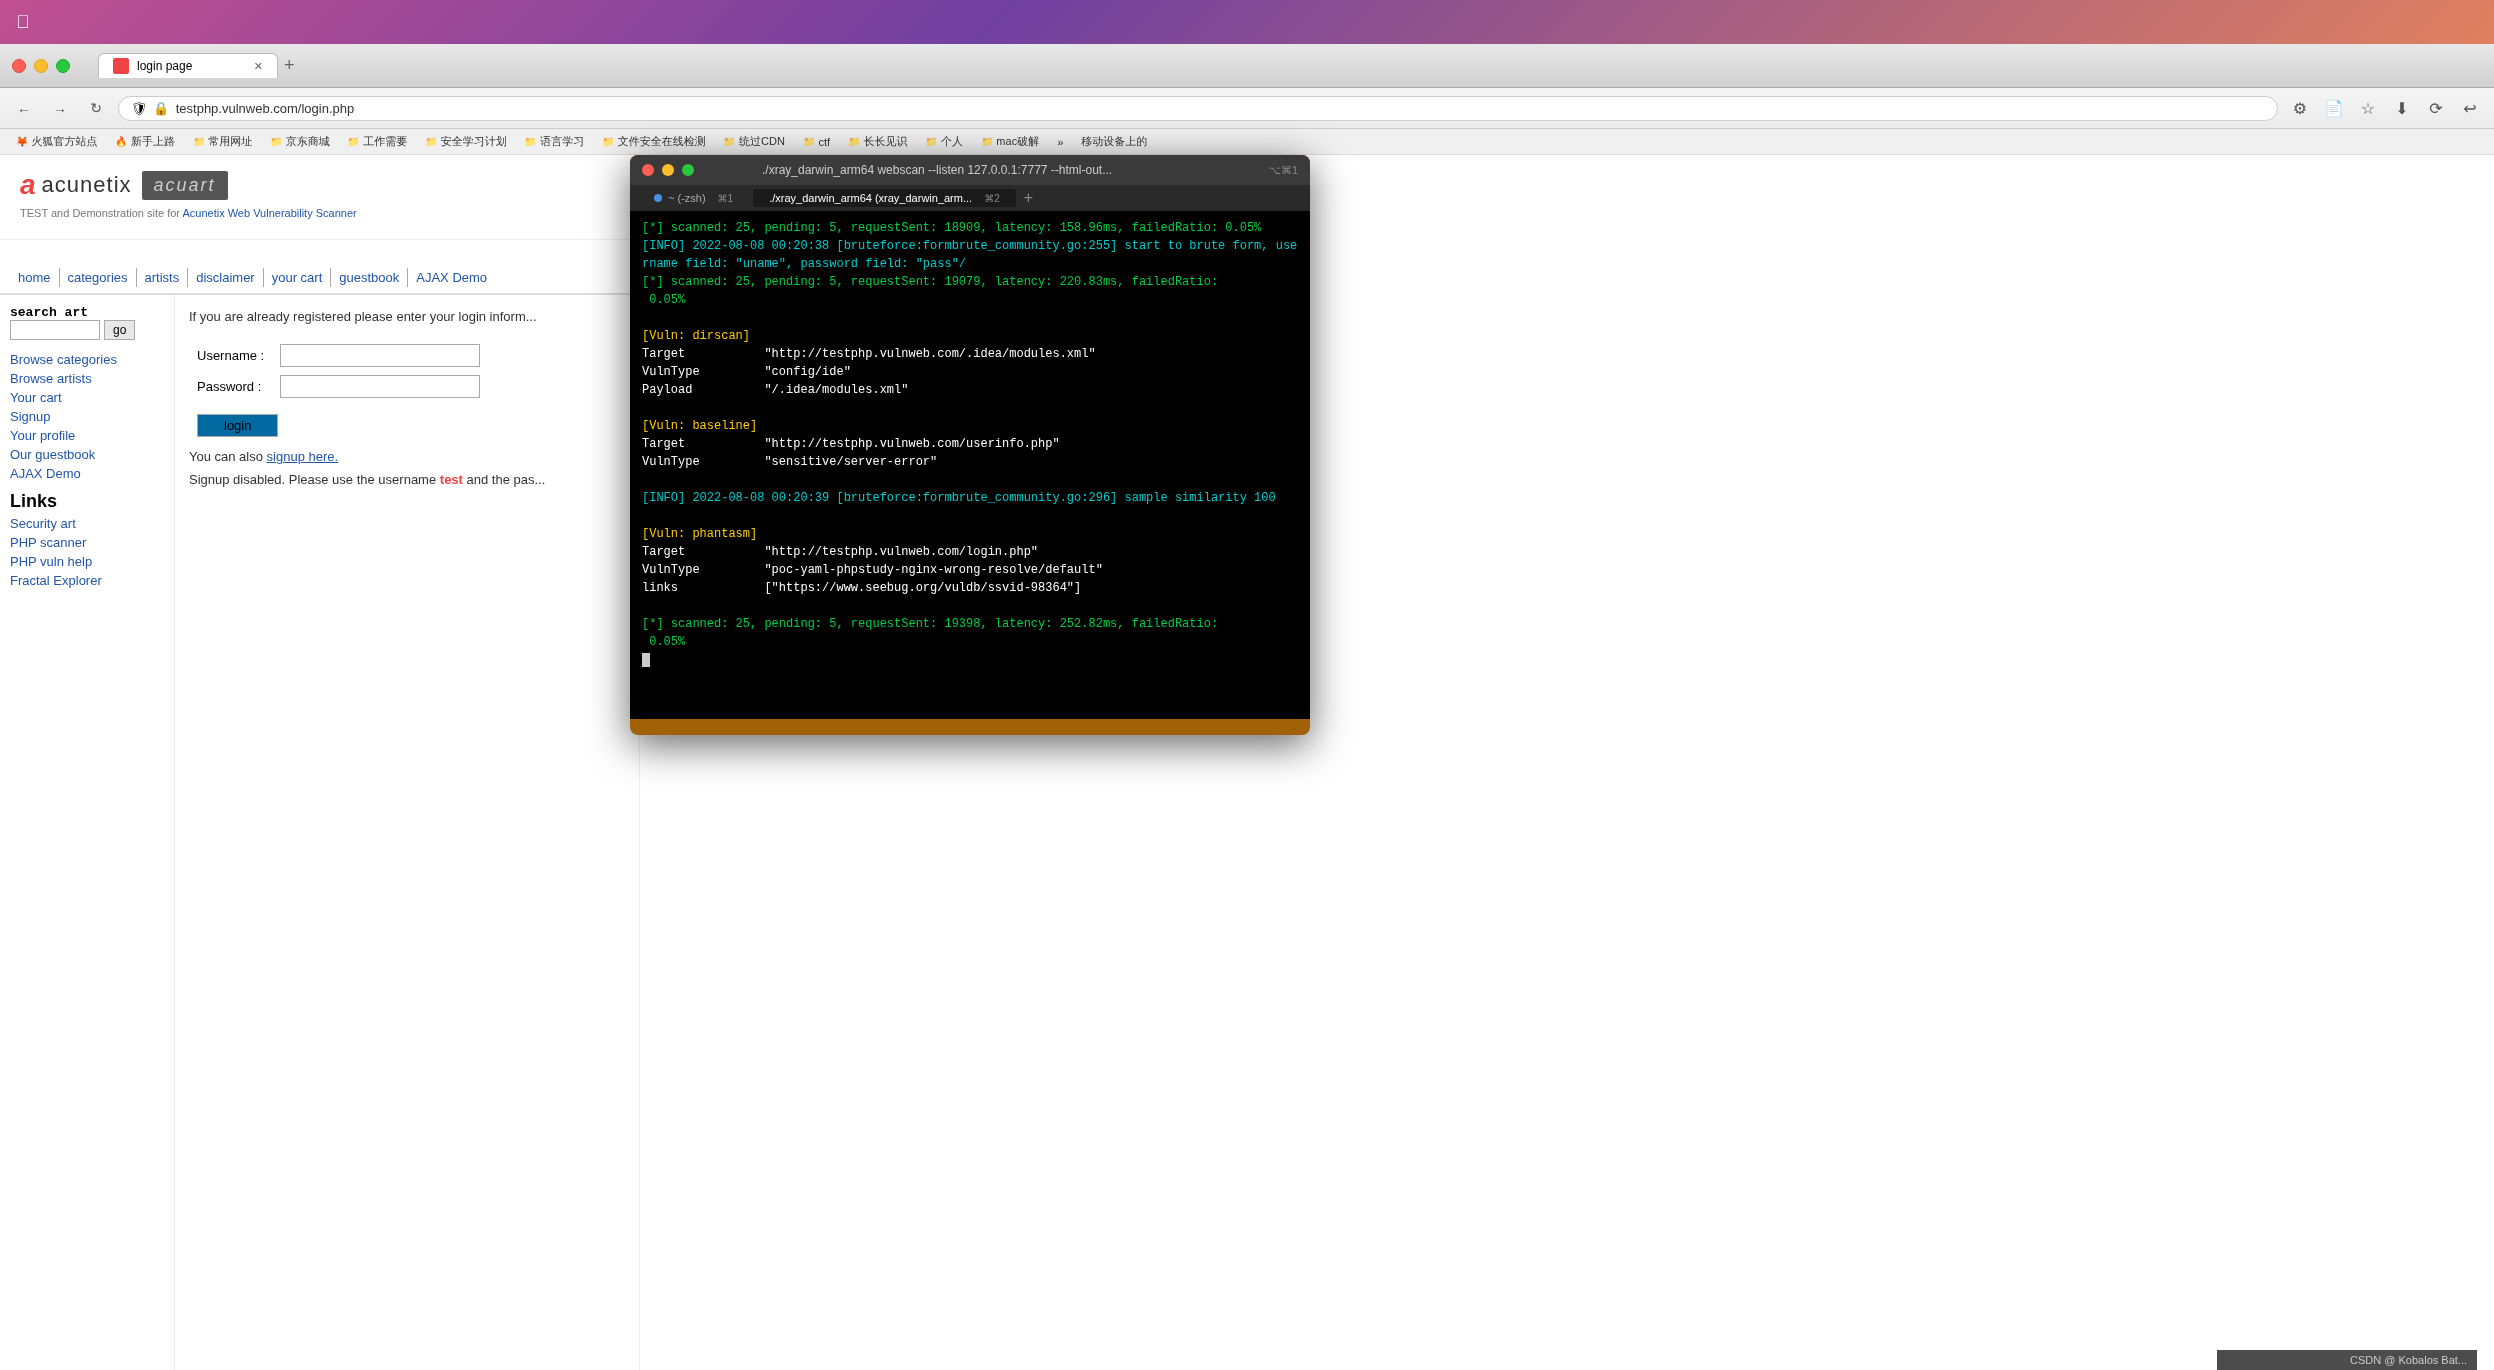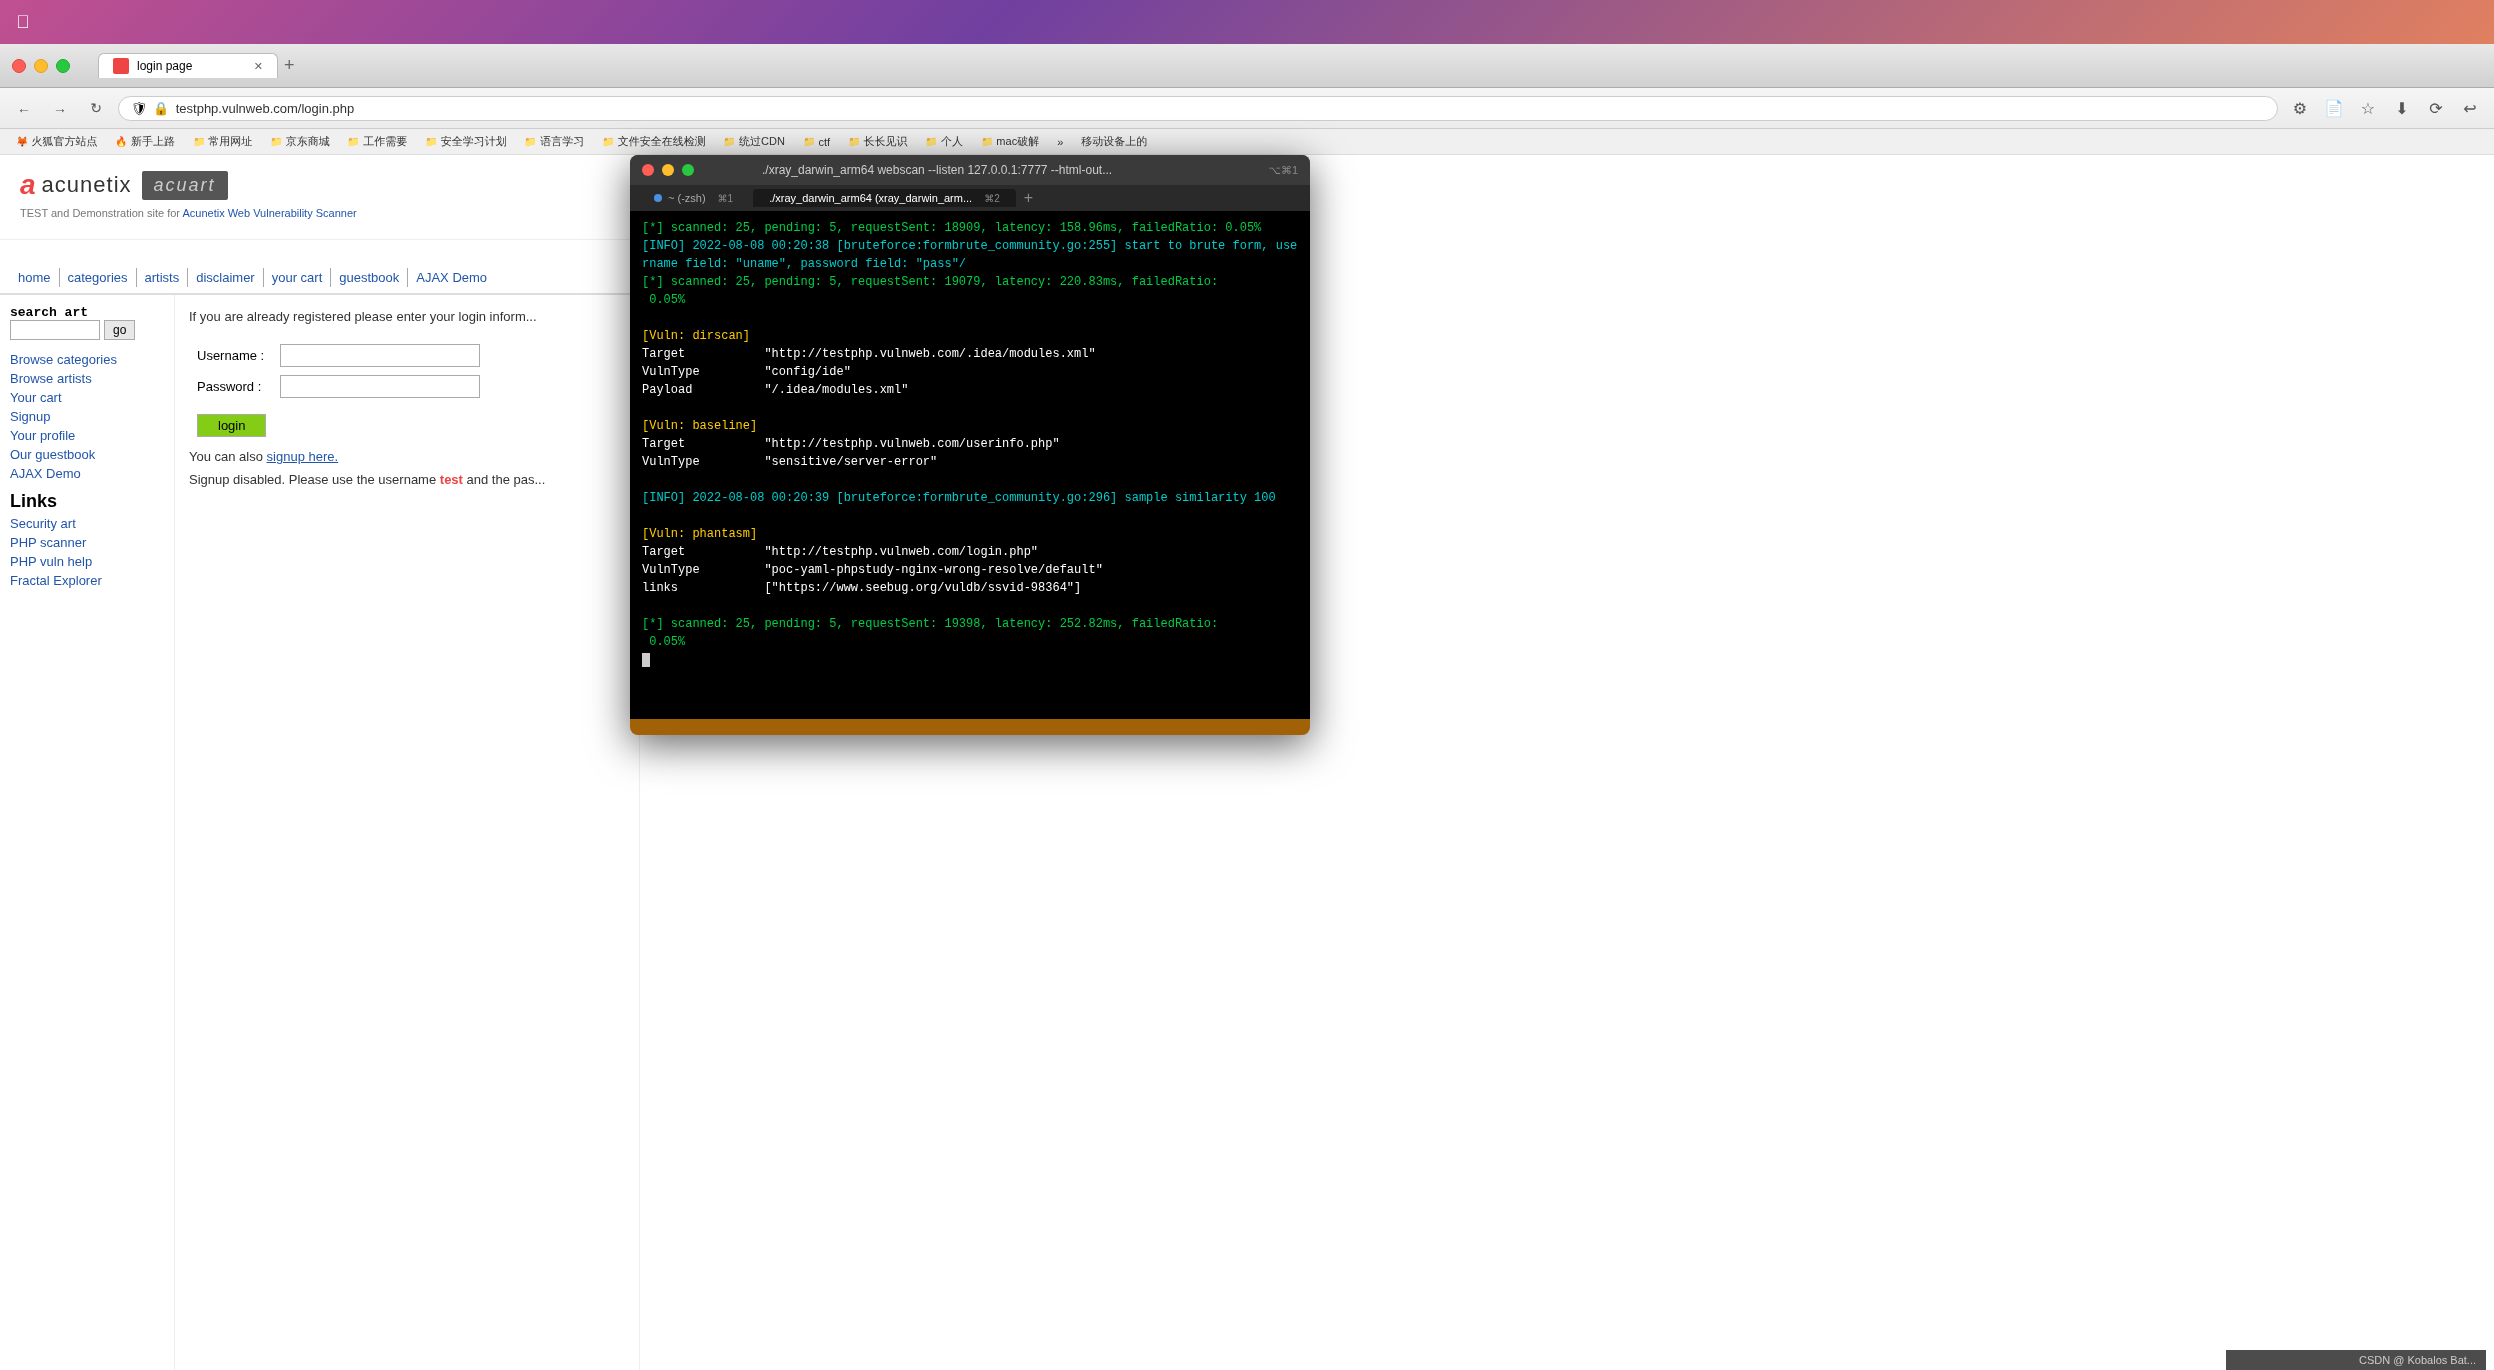--- a/index.html
+++ b/index.html
@@ -182,21 +182,21 @@
     .search-go { background: #e8e8e8; border: 1px solid #aaa; padding: 2px 8px; font-size: 12px; cursor: pointer; }
 
     .sidebar-link { display: block; color: #2255aa; text-decoration: none; font-size: 13px; margin-bottom: 4px; }
     .sidebar-section { font-size: 18px; font-weight: bold; margin: 10px 0 4px; }
 
     
     .login-info { font-size: 13px; margin-bottom: 16px; color: #333; }
     .login-table { border-collapse: collapse; margin-bottom: 12px; }
     .login-table td { padding: 4px 8px; font-size: 13px; }
     .login-input { border: 1px solid #aaa; padding: 3px 6px; font-size: 13px; width: 200px; }
-    .login-btn { background: #84cc16; border: 1px solid #aaa; padding: 3px 20px; font-size: 13px; cursor: pointer; }
+    .login-btn { background: #0369a1; border: 1px solid #aaa; padding: 3px 26px; font-size: 13px; cursor: pointer; }
 
     .signup-note { font-size: 13px; color: #333; margin-top: 8px; }
     .signup-note a { color: #2255aa; }
     .signup-note .test-user { color: #e44; font-weight: bold; }
 
     
     .terminal-window {
       position: absolute;
       left: 630px;
       top: 0;
@@ -275,21 +275,21 @@
       display: flex;
       align-items: center;
       padding: 0 16px;
     }
     .apple-menu { color: white; font-size: 18px; margin-right: 16px; }
 
     
     .csdn-bar {
       position: absolute;
       bottom: 0;
-      right: 8px;
+      right: 17px;
       width: 260px;
       background: rgba(0,0,0,0.7);
       color: #ccc;
       font-size: 11px;
       padding: 4px 10px;
       text-align: right;
     }
   </style>
 </head>
 <body>

